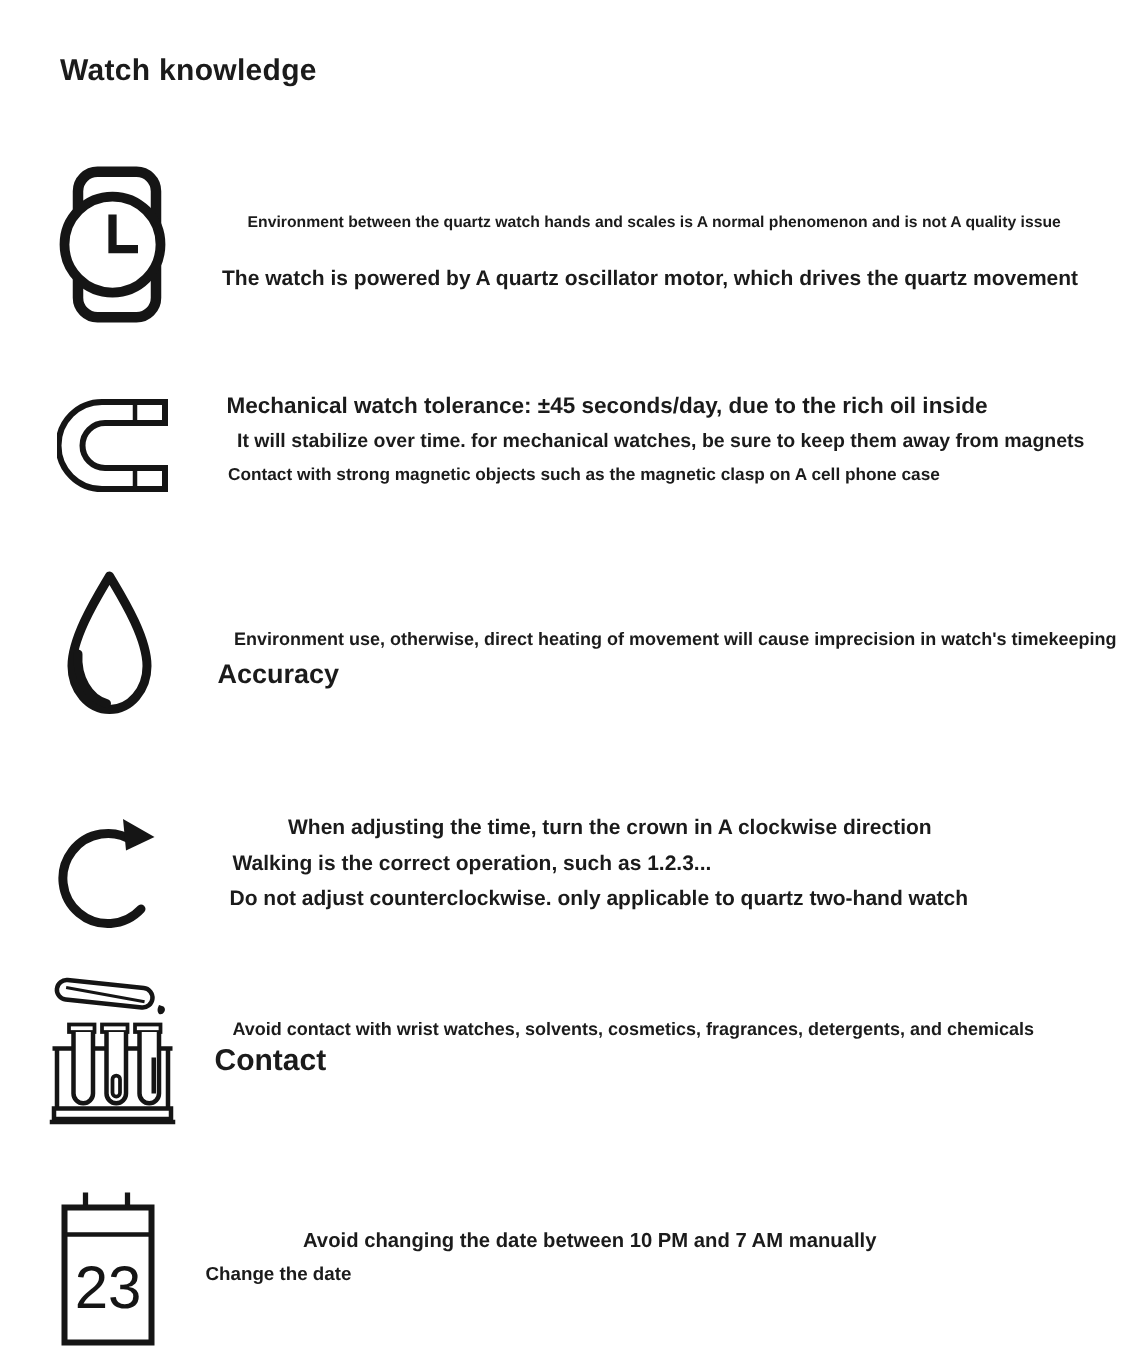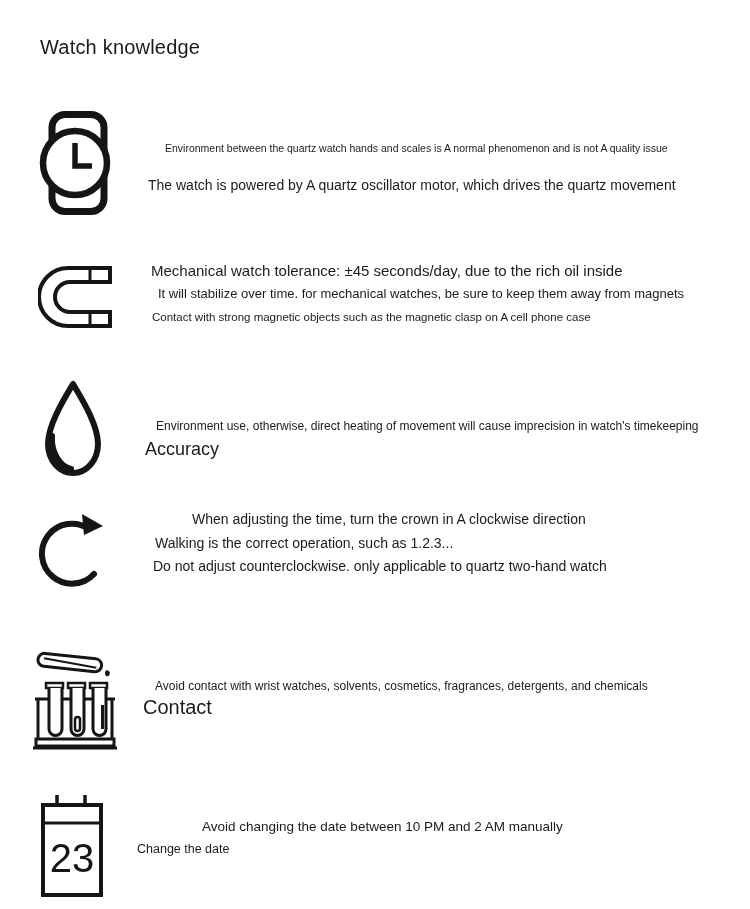--- a/index.html
+++ b/index.html
@@ -1,21 +1,21 @@
 <!DOCTYPE html>
 <html><head>
 <meta charset="utf-8">
 <style>
   * { margin:0; padding:0; box-sizing:border-box; }
   html,body { background:#ffffff; }
   .page {
     position:relative; width:750px; height:909px; background:#ffffff;
     font-family:"Liberation Sans", sans-serif; color:#1b1b1b; overflow:hidden;
   }
-  .t { position:absolute; font-weight:400; white-space:nowrap; color:#1b1b1b; }
+  .t { position:absolute; font-weight:700; white-space:nowrap; color:#1b1b1b; }
   .title { left:40px; top:36px; font-size:20px; letter-spacing:.2px; }
   .section { position:absolute; left:0; width:750px; }
   .icon { position:absolute; }
   svg { display:block; }
 
   .s1 { top:110px; height:120px; }
   .s1 .icon { left:38px; top:0; }
   .s1-l1 { left:165px; top:32px; font-size:10.5px; }
   .s1-l2 { left:148px; top:51px; font-size:14px;margin-top:16px; }
 
@@ -24,21 +24,21 @@
   .s2-l1 { left:151px; top:2px;  font-size:15px; }
   .s2-l2 { left:158px; top:26px; font-size:13px; }
   .s2-l3 { left:152px; top:51px; font-size:11.5px; }
 
   .s3 { top:376px; height:110px; }
   .s3 .icon { left:38px; top:2px; }
   .s3-l1 { left:142px; top:22px; font-size:10.5px; }
   .s3-l2 { left:156px; top:43px; font-size:12px; }
   .s3-l3 { left:145px; top:63px; font-size:18px; }
 
-  .s4 { top:500px; height:100px; }
+  .s4 { top:532px; height:100px; }
   .s4 .icon { left:38px; top:4px; }
   .s4-l1 { left:192px; top:11px; font-size:14px; }
   .s4-l2 { left:155px; top:35px; font-size:14px; }
   .s4-l3 { left:153px; top:58px; font-size:14px; }
 
   .s5 { top:645px; height:110px; }
   .s5 .icon { left:33px; top:2px; }
   .s5-l1 { left:155px; top:34px; font-size:12px; }
   .s5-l2 { left:143px; top:51px; font-size:20px; }
 
@@ -136,17 +136,17 @@
   <div class="section s6">
     <span class="icon">
       <svg width="64" height="105" viewBox="0 0 64 105">
         <line x1="17" y1="2" x2="17" y2="16" stroke="#151515" stroke-width="3.5"></line>
         <line x1="45" y1="2" x2="45" y2="16" stroke="#151515" stroke-width="3.5"></line>
         <rect x="3" y="12" width="58" height="90" fill="#ffffff" stroke="#151515" stroke-width="4"></rect>
         <line x1="3" y1="30" x2="61" y2="30" stroke="#151515" stroke-width="3"></line>
         <text x="32" y="79" text-anchor="middle" font-family="Liberation Sans, sans-serif" font-size="40" fill="#151515">23</text>
       </svg>
     </span>
-    <div class="t s6-l1">Avoid changing the date between 10 PM and 2 AM manually</div>
+    <div class="t s6-l1">Avoid changing the date between 10 PM and 7 AM manually</div>
     <div class="t s6-l2">Change the date</div>
   </div>
 
 </div>
 
 </body></html>

